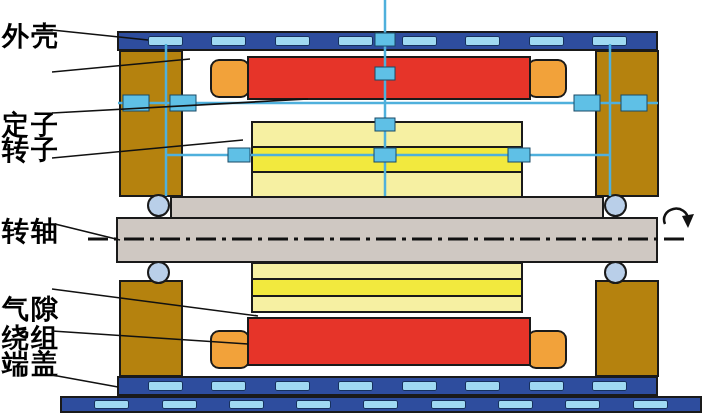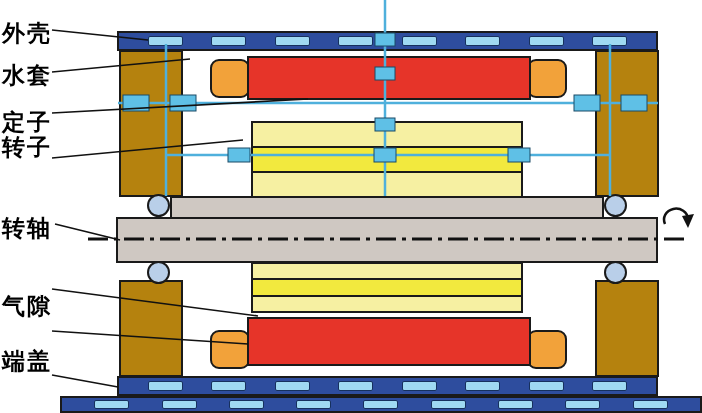--- a/index.html
+++ b/index.html
@@ -1,21 +1,21 @@
 <!DOCTYPE html>
 <html style="--housing-blue: #2e4d9e; --water-dash-blue: #9fd9f2; --pipe-blue: #4fb0dc; --marker-blue: #5fc0e6; --end-cover-brown: #b5820e; --winding-red: #e63429; --winding-end-orange: #f2a23a; --core-yellow-bright: #f2e93e; --core-yellow-pale: #f6f0a2; --shaft-gray: #cfc8c2; --bearing-blue: #b9cfe9; --outline-black: #1a1a1a;"><head>
 <meta charset="utf-8">
 <style>
   html,body{margin:0;padding:0;background:#fff;}
   .stage{
     position:relative;width:702px;height:413px;background:#fff;overflow:hidden;
     font-family:"DejaVu Sans","Liberation Sans",sans-serif;
   }
   
-  .lbl{position:absolute;left:2px;font-size:23px;font-weight:700;color:#000;
+  .lbl{position:absolute;left:2px;font-size:27px;font-weight:700;color:#000;
        letter-spacing:2px;white-space:nowrap;}
   .lbl-housing{top:18px;} .lbl-water{top:60px;} .lbl-stator{top:107px;}
   .lbl-rotor{top:132px;} .lbl-shaft{top:213px;} .lbl-airgap{top:291px;}
   .lbl-winding{top:320px;} .lbl-endcover{top:346px;}
   
   .block{position:absolute;box-sizing:border-box;border:2px solid #1a1a1a;}
   
   .bar{background:var(--housing-blue,#2e4d9e);display:flex;align-items:center;
        justify-content:space-evenly;}
   .bar-top{left:117px;top:31px;width:541px;height:20px;}
@@ -63,25 +63,25 @@
   .leader{stroke:#111;stroke-width:1.7;}
   .centerline{stroke:#111;stroke-width:3;stroke-dasharray:20 6 4 6;}
   .rot{stroke:#111;stroke-width:2.5;fill:none;}
 </style>
 </head>
 <body>
 
 <div class="stage">
 
   <div class="lbl lbl-housing">外壳</div>
-  <div class="lbl lbl-water">水套</div>
   <div class="lbl lbl-stator">定子</div>
   <div class="lbl lbl-rotor">转子</div>
   <div class="lbl lbl-shaft">转轴</div>
   <div class="lbl lbl-airgap">气隙</div>
+  <div class="lbl lbl-winding">绕组</div>
   <div class="lbl lbl-endcover">端盖</div>
 
   <div class="block bar bar-top">
     <div class="dash"></div>
     <div class="dash"></div>
     <div class="dash"></div>
     <div class="dash"></div>
     <div class="dash"></div>
     <div class="dash"></div>
     <div class="dash"></div>

